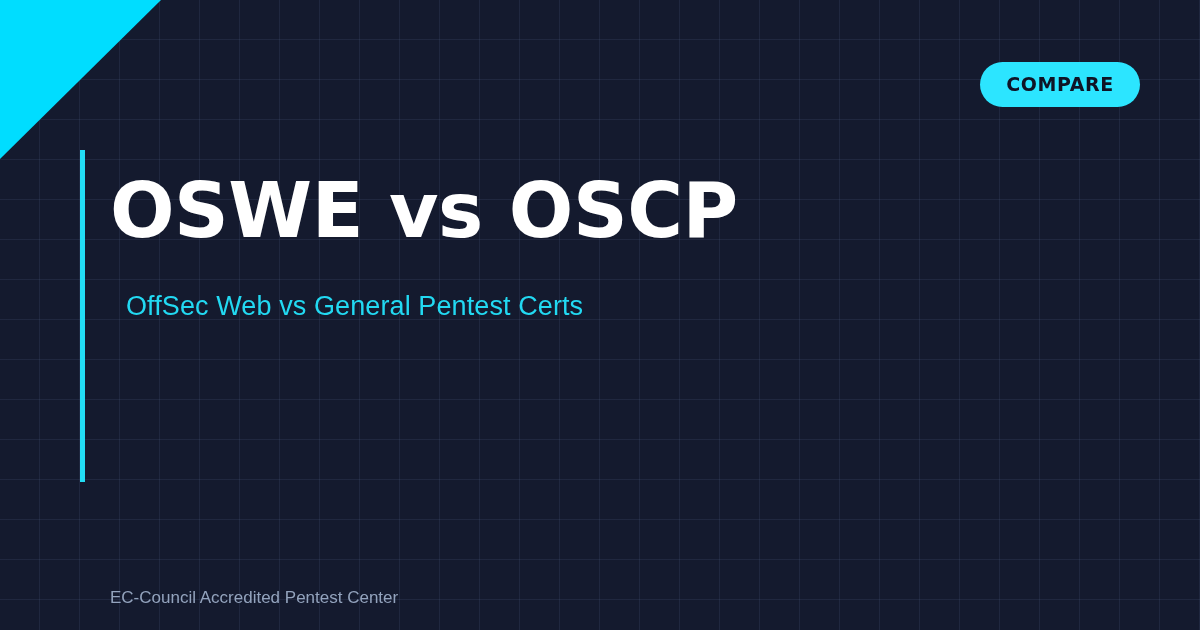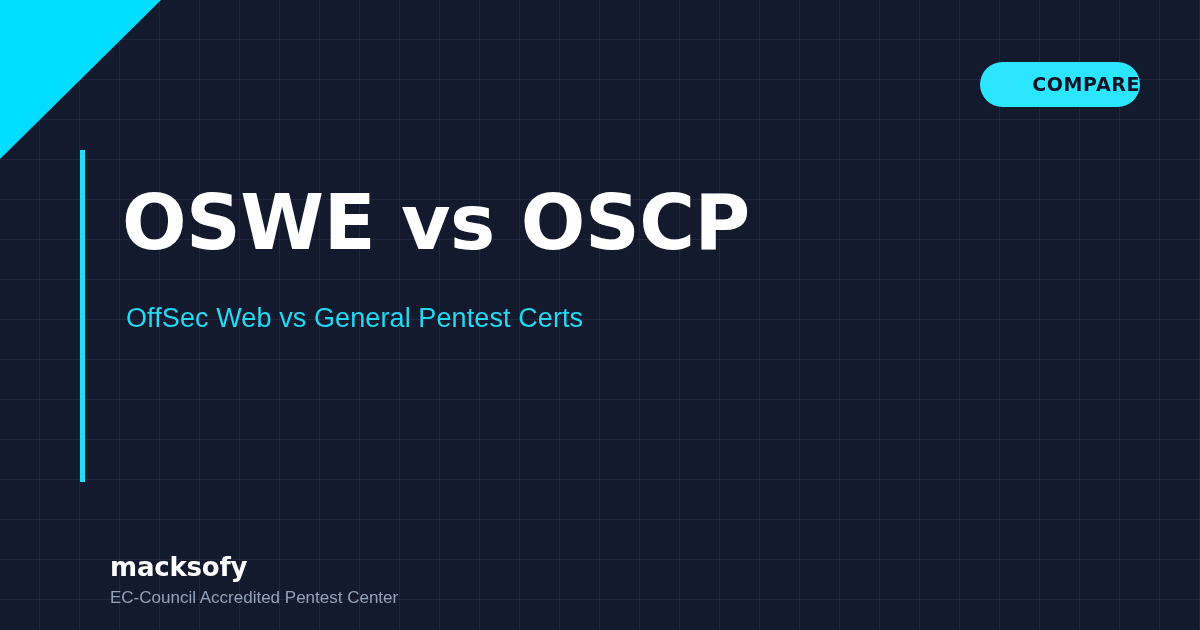--- a/index.html
+++ b/index.html
@@ -39,21 +39,21 @@
   .badge {
     position: absolute;
     top: 62px;
     left: 980px;
     width: 160px;
     height: 45px;
     border-radius: 23px;
     background: #2CE5FF;
     display: flex;
     align-items: center;
-    justify-content: flex-end;
+    justify-content: center;
   }
   .badge-label {
     font-family: "DejaVu Sans", sans-serif;
     font-size: 19px;
     font-weight: bold;
     letter-spacing: 0.6px;
     color: #0f1426;
     line-height: 1;
   }
 
@@ -74,21 +74,21 @@
     top: 172px;
     width: 960px;
   }
   .headline {
     font-family: "DejaVu Sans", sans-serif;
     font-size: 76px;
     font-weight: bold;
     color: #ffffff;
     letter-spacing: -0.5px;
     line-height: 1.02;
-    margin: 12px;
+    margin: 0;
     white-space: nowrap;
   }
   .subheadline {
     font-family: "Liberation Sans", sans-serif;
     font-size: 27px;
     font-weight: normal;
     color: #22D9F2;
     letter-spacing: 0.1px;
     margin: 16px;
     padding-top: 25px;
@@ -145,18 +145,17 @@
   </div>
 
   <div class="accent-bar"></div>
 
   <div class="headline-block">
     <h1 class="headline">OSWE vs OSCP</h1>
     <p class="subheadline">OffSec Web vs General Pentest Certs</p>
   </div>
 
   <div class="brand-block">
-    <div class="brand-name">macksofy</div>
     <div class="brand-tagline">EC-Council Accredited Pentest Center</div>
   </div>
 
 
 </div>
 
 </body></html>

